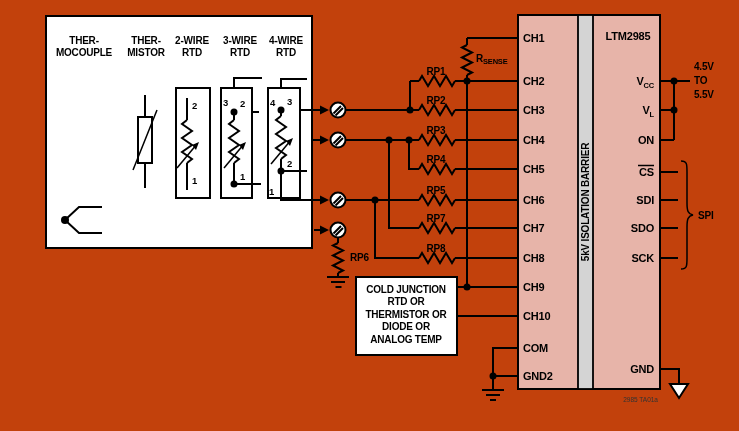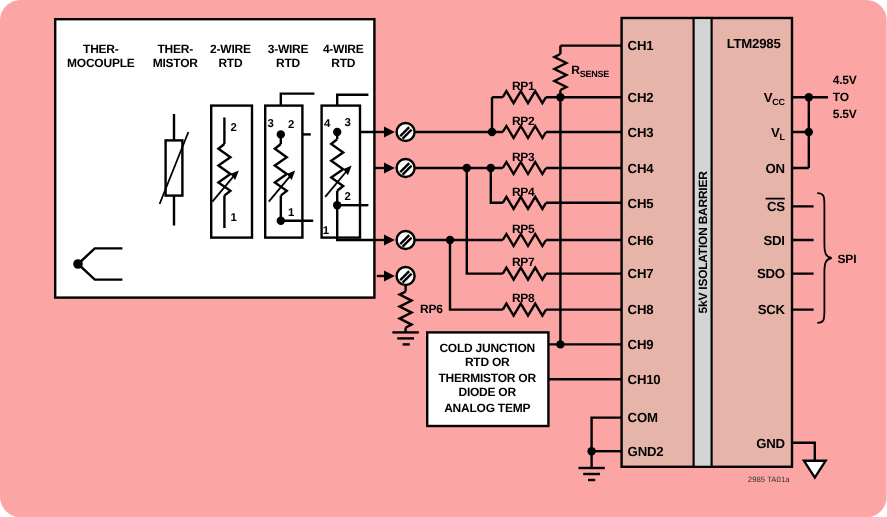--- a/index.html
+++ b/index.html
@@ -1,16 +1,16 @@
 <!DOCTYPE html>
 <html><head>
 <meta charset="utf-8">
 <style>
   html,body{margin:0;padding:0;background:#fff;}
-  #stage{position:relative;width:739px;height:431px;background:#fca5a5;overflow:hidden;border-radius:17px;}
+  #stage{position:relative;width:739px;height:431px;background:#c2410c;overflow:hidden;}
   svg{position:absolute;left:0;top:0;}
   svg text{font-family:"Liberation Sans",sans-serif;font-weight:bold;fill:#000;letter-spacing:-0.2px;}
   .t11{font-size:11px;}
   .t10{font-size:10px;}
   .t95{font-size:9.5px;}
   .sub{font-size:7.5px;}
   .fig{font-size:6.5px;font-weight:normal;fill:#333;letter-spacing:0;}
   .wire{stroke:#000;stroke-width:2;fill:none;}
   .thin{stroke:#000;stroke-width:1.5;fill:none;}
   .boxline{stroke:#000;stroke-width:2;fill:#fff;}

